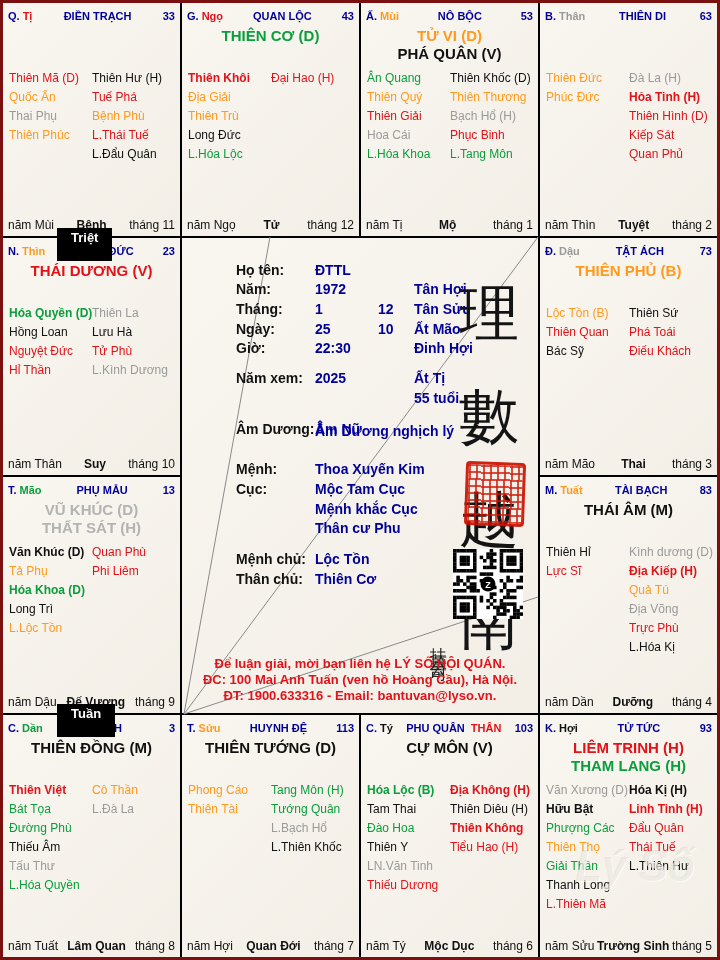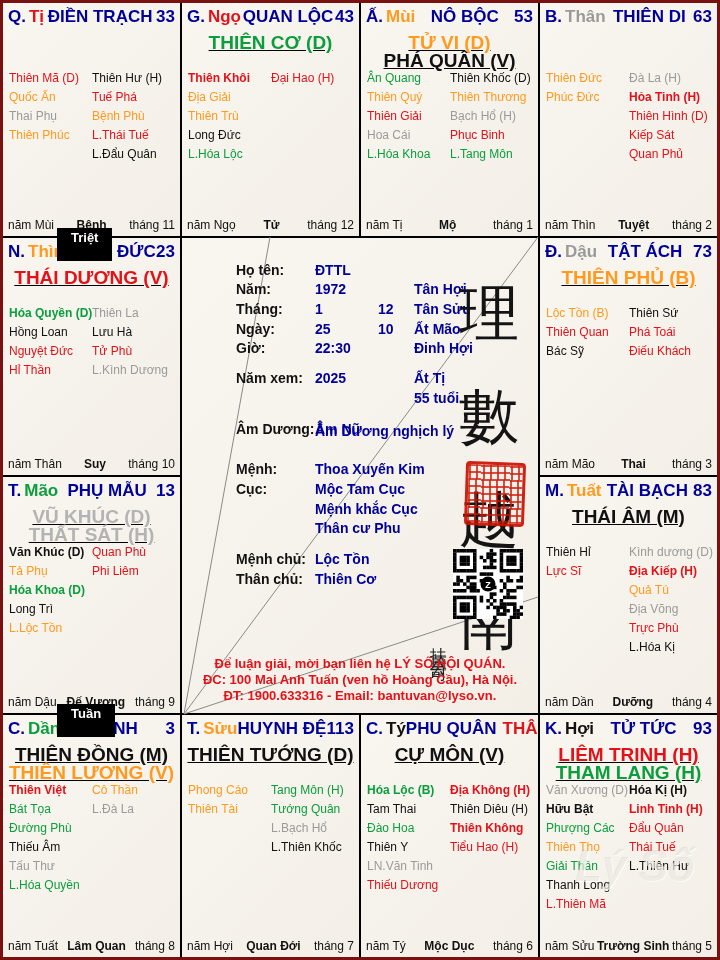--- a/index.html
+++ b/index.html
@@ -5,27 +5,27 @@
   html,body{margin:0;padding:0;background:#ffffff;}
   .wrap{position:relative;width:720px;height:960px;box-sizing:border-box;border:3px solid #7a1010;
         background:#000;font-family:"Liberation Sans","DejaVu Sans",sans-serif;
         -webkit-font-smoothing:antialiased;}
   .grid{position:absolute;inset:0;display:grid;grid-template-columns:repeat(4,1fr);
         grid-template-rows:233px 237px 236px auto;gap:2px;background:#000;}
   .cell,.center{position:relative;background:linear-gradient(135deg,#f9f6f0,#f3efe7);overflow:hidden;}
   .center{grid-row:2/span 2;grid-column:2/span 2;}
 
   
-  .hdr{display:flex;align-items:center;padding:6px 5px 0;font-size:17px;line-height:15px;white-space:nowrap;}
+  .hdr{display:flex;align-items:center;padding:6px 5px 0;font-size:11px;line-height:15px;white-space:nowrap;}
   .sb{flex:0 0 auto;}
   .mid{flex:1 1 auto;text-align:center;}
   .num{flex:0 0 auto;}
   .stem{margin-right:3px;}
   .p2{margin-left:6px;}
-  .mains{position:absolute;top:31px;left:0;right:0;text-align:center;font-size:19px;line-height:18px;white-space:nowrap;text-decoration:underline;}
+  .mains{position:absolute;top:24px;left:0;right:0;text-align:center;font-size:15px;line-height:18px;white-space:nowrap;}
   .cols{position:absolute;top:66px;left:0;right:0;font-size:12px;line-height:19px;white-space:nowrap;}
   .col{position:absolute;top:0;}
   .col.left{left:6px;}
   .col.right{left:89px;}
   .ftr{position:absolute;bottom:4px;left:0;right:0;display:flex;justify-content:space-between;
        padding:0 5px;font-size:12px;color:#111;}
   .ftr .phase{font-weight:bold;}
 
   
   .b{font-weight:bold;}
@@ -303,21 +303,20 @@
         </div>
       </div>
       <div class="cell" style="grid-area: 4 / 1;">
         <div class="hdr">
           <span class="sb"><span class="stem c-navy b">C.</span><span class="b c-green">Dần</span></span>
           <span class="mid"><span class="c-navy b">MỆNH</span></span>
           <span class="num c-navy b">3</span>
         </div>
         <div class="mains">
           <div class="b c-black">THIÊN ĐỒNG (M)</div>
-          <div class="b c-orange">THIÊN LƯƠNG (V)</div>
         </div>
         <div class="cols">
           <div class="col left">
             <div class="star c-red b">Thiên Việt</div>
             <div class="star c-green">Bát Tọa</div>
             <div class="star c-green">Đường Phù</div>
             <div class="star c-black">Thiếu Âm</div>
             <div class="star c-gray">Tấu Thư</div>
             <div class="star c-green">L.Hóa Quyền</div>
           </div>

